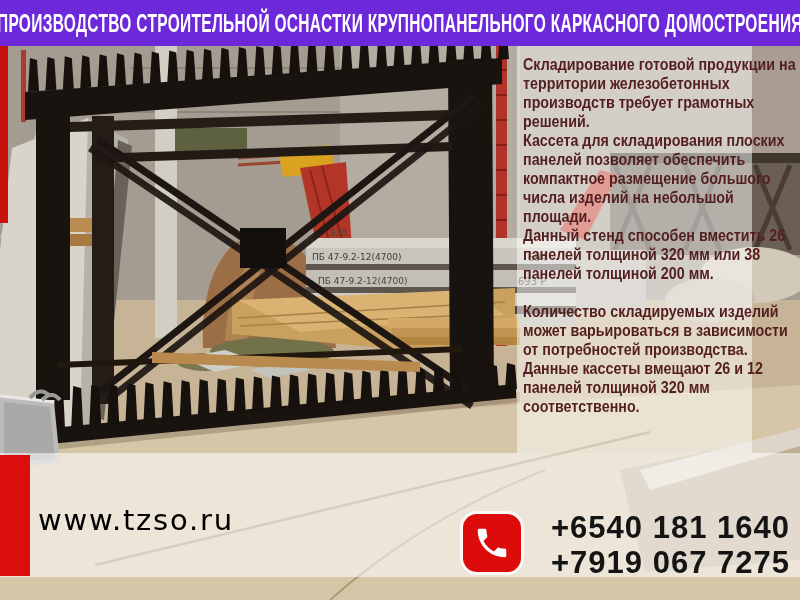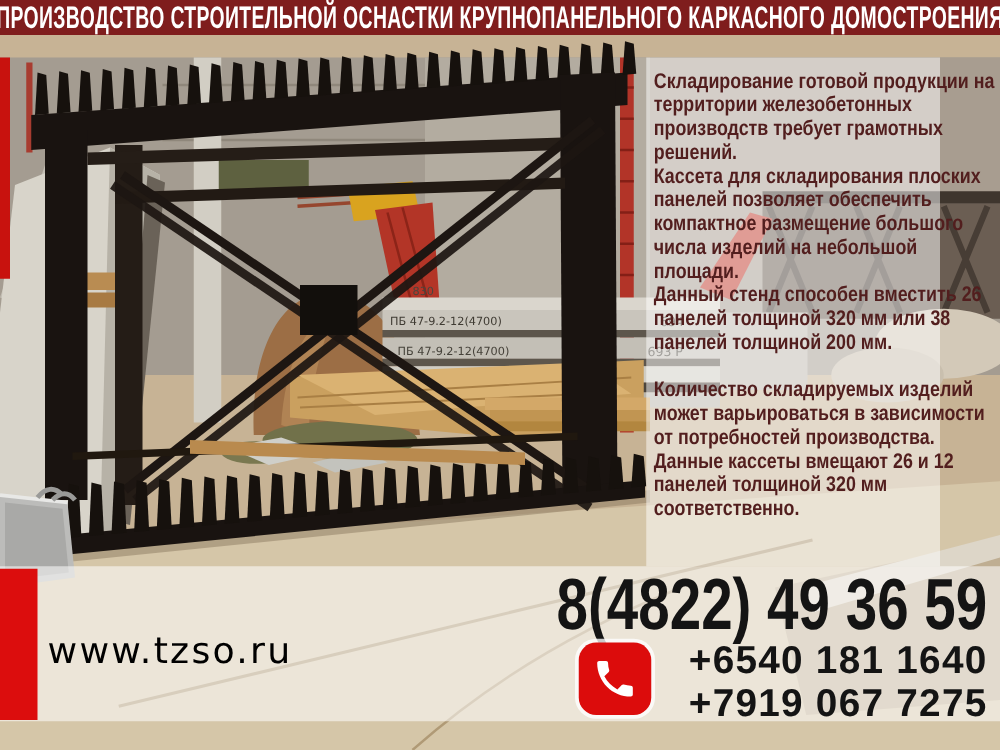--- a/index.html
+++ b/index.html
@@ -4,21 +4,21 @@
 <style>
   html,body{margin:0;padding:0;background:#555;}
   .stage{
     position:relative;width:800px;height:600px;overflow:hidden;
     font-family:"Liberation Sans",sans-serif;background:#c7b395;
   }
   
   .scene{position:absolute;left:0;top:0;z-index:10;}
   
   .banner{
-    position:absolute;left:0;top:0;width:800px;height:28px;background:#7f1d1d;
+    position:absolute;left:0;top:0;width:800px;height:46px;background:#6d28d9;
     display:flex;align-items:center;justify-content:center;z-index:30;
   }
   .banner .t{
     white-space:nowrap;font-weight:bold;font-size:25px;color:#ffffff;
     letter-spacing:0.5px;transform:scaleX(0.62);
   }
   .left-strip{position:absolute;left:0;top:46px;width:8px;height:177px;background:#c8120e;z-index:20;}
   
   .info-panel{
     position:absolute;left:517px;top:46px;width:235px;height:407px;
@@ -258,23 +258,20 @@
       </div>
   </div>
 
   <div class="bottom-band">
     <div class="red-bar"></div>
 
     <div class="web-block">
       <div>www.tzso.ru</div>
     </div>
 
-    <div class="phone-main">
-      <span class="t">8(4822) 49 36 59</span>
-    </div>
 
     <div class="phone-icon">
       <svg width="38" height="38" viewBox="0 0 24 24">
         <path fill="#ffffff" d="M6.62 10.79c1.44 2.83 3.76 5.14 6.59 6.59l2.2-2.2c.27-.27.67-.36 1.02-.24 1.12.37 2.33.57 3.57.57.55 0 1 .45 1 1V20c0 .55-.45 1-1 1-9.39 0-17-7.61-17-17 0-.55.45-1 1-1h3.5c.55 0 1 .45 1 1 0 1.25.2 2.45.57 3.57.11.35.03.74-.24 1.02l-2.21 2.2z"></path>
       </svg>
     </div>
 
     <div class="mobiles">
       <span class="t">+6540 181 1640</span>
       <span class="t">+7919 067 7275</span>

